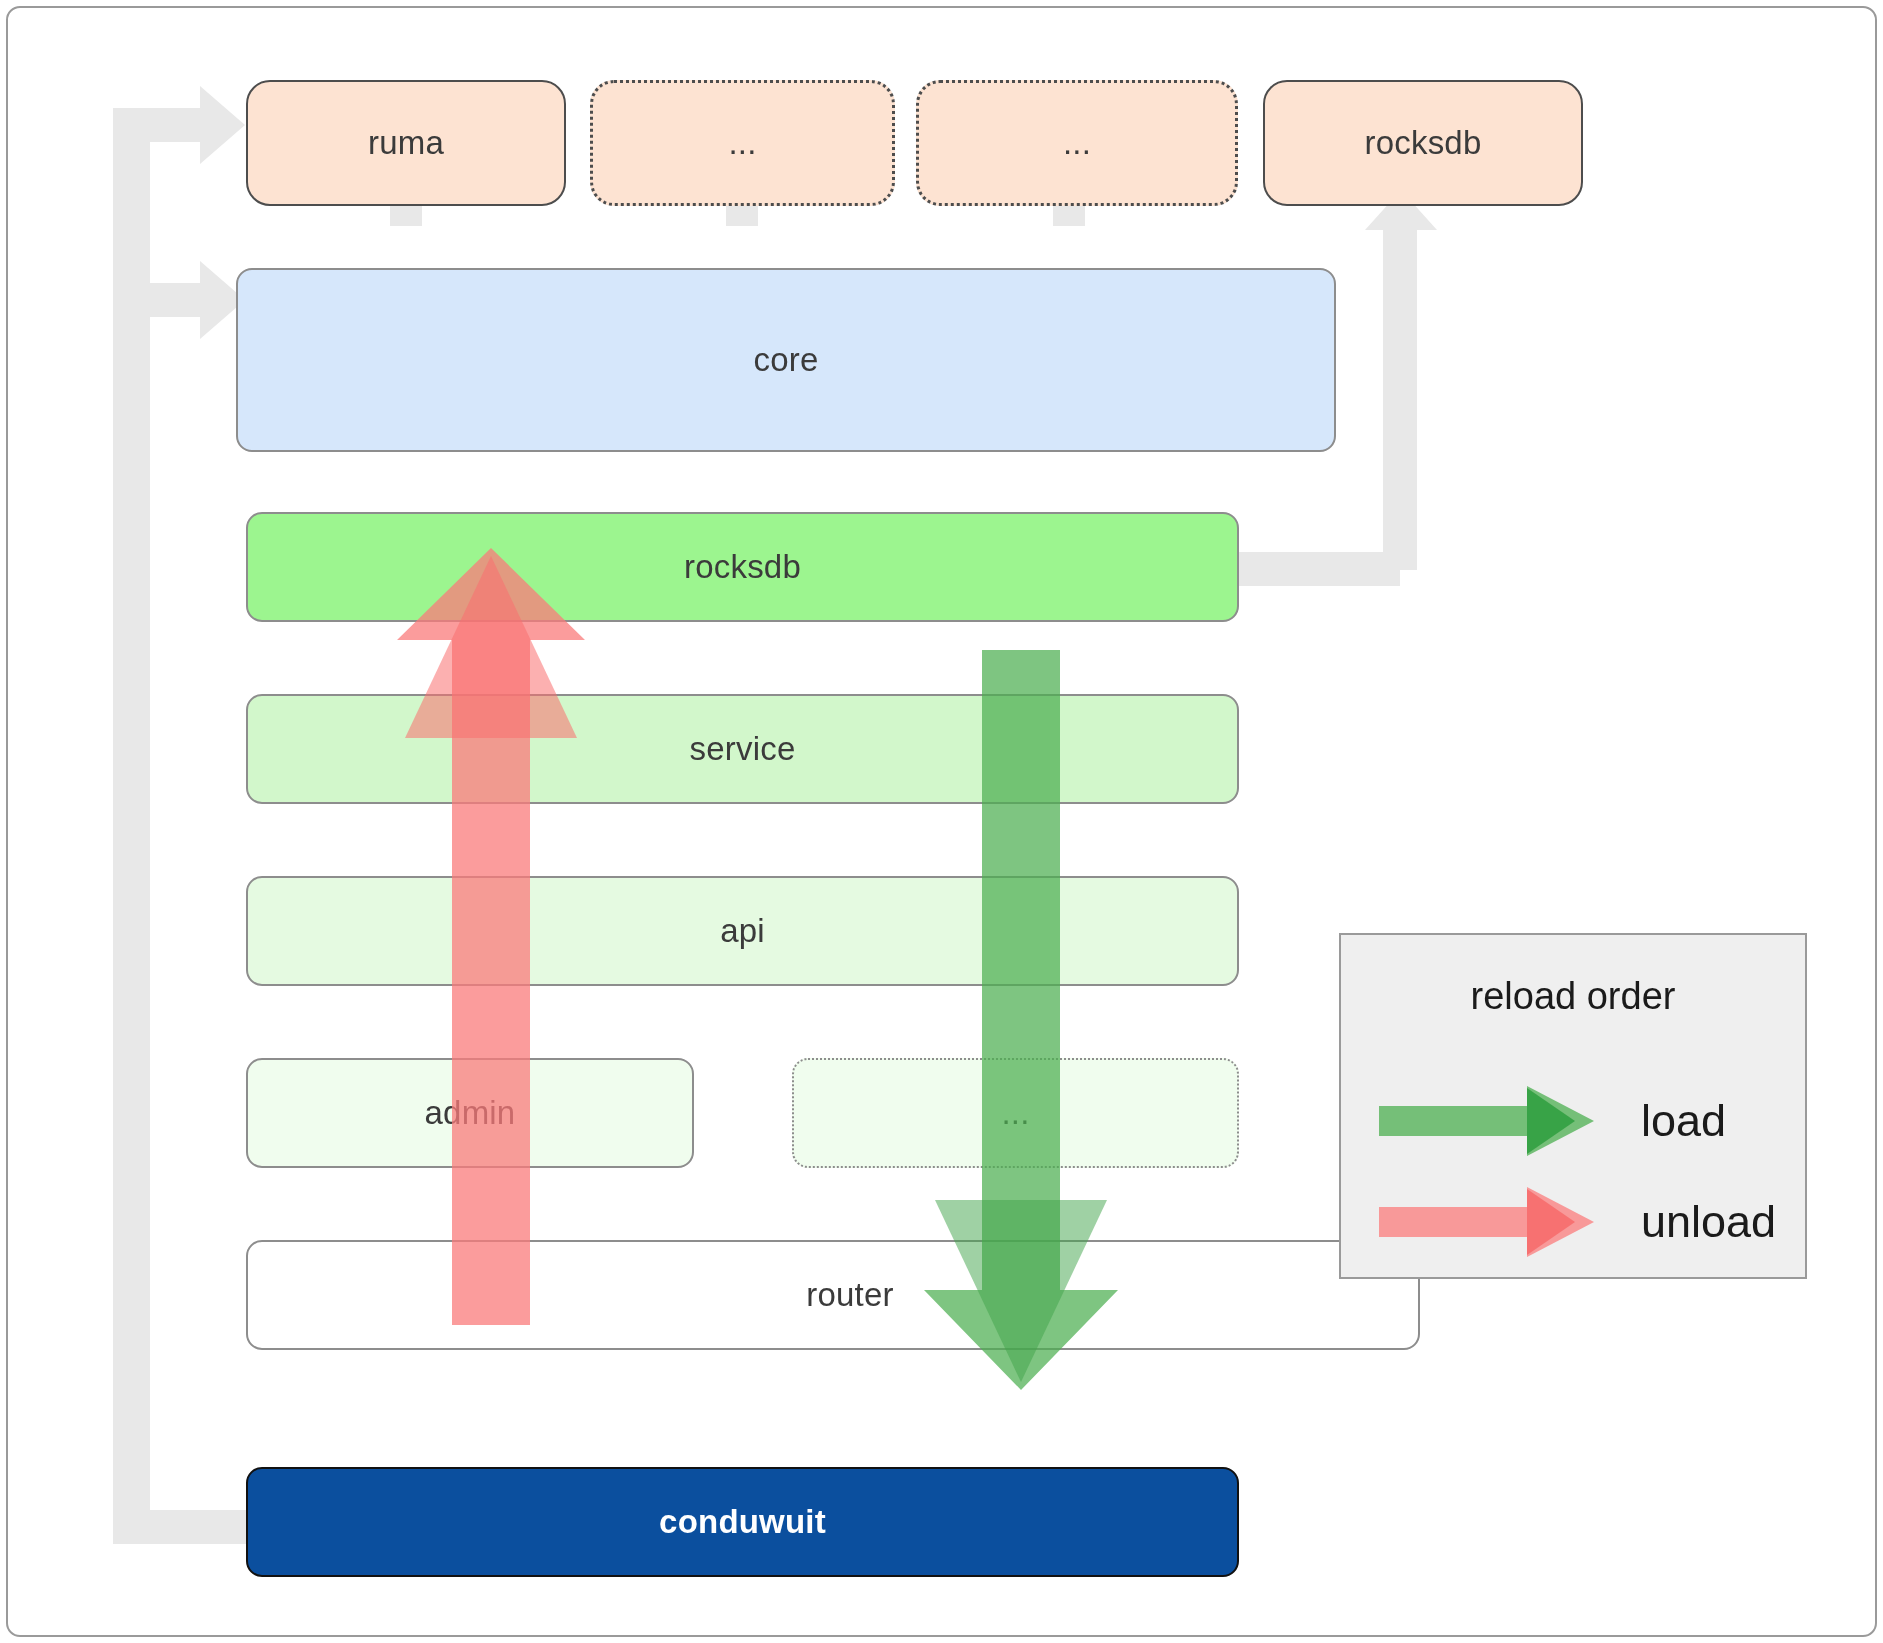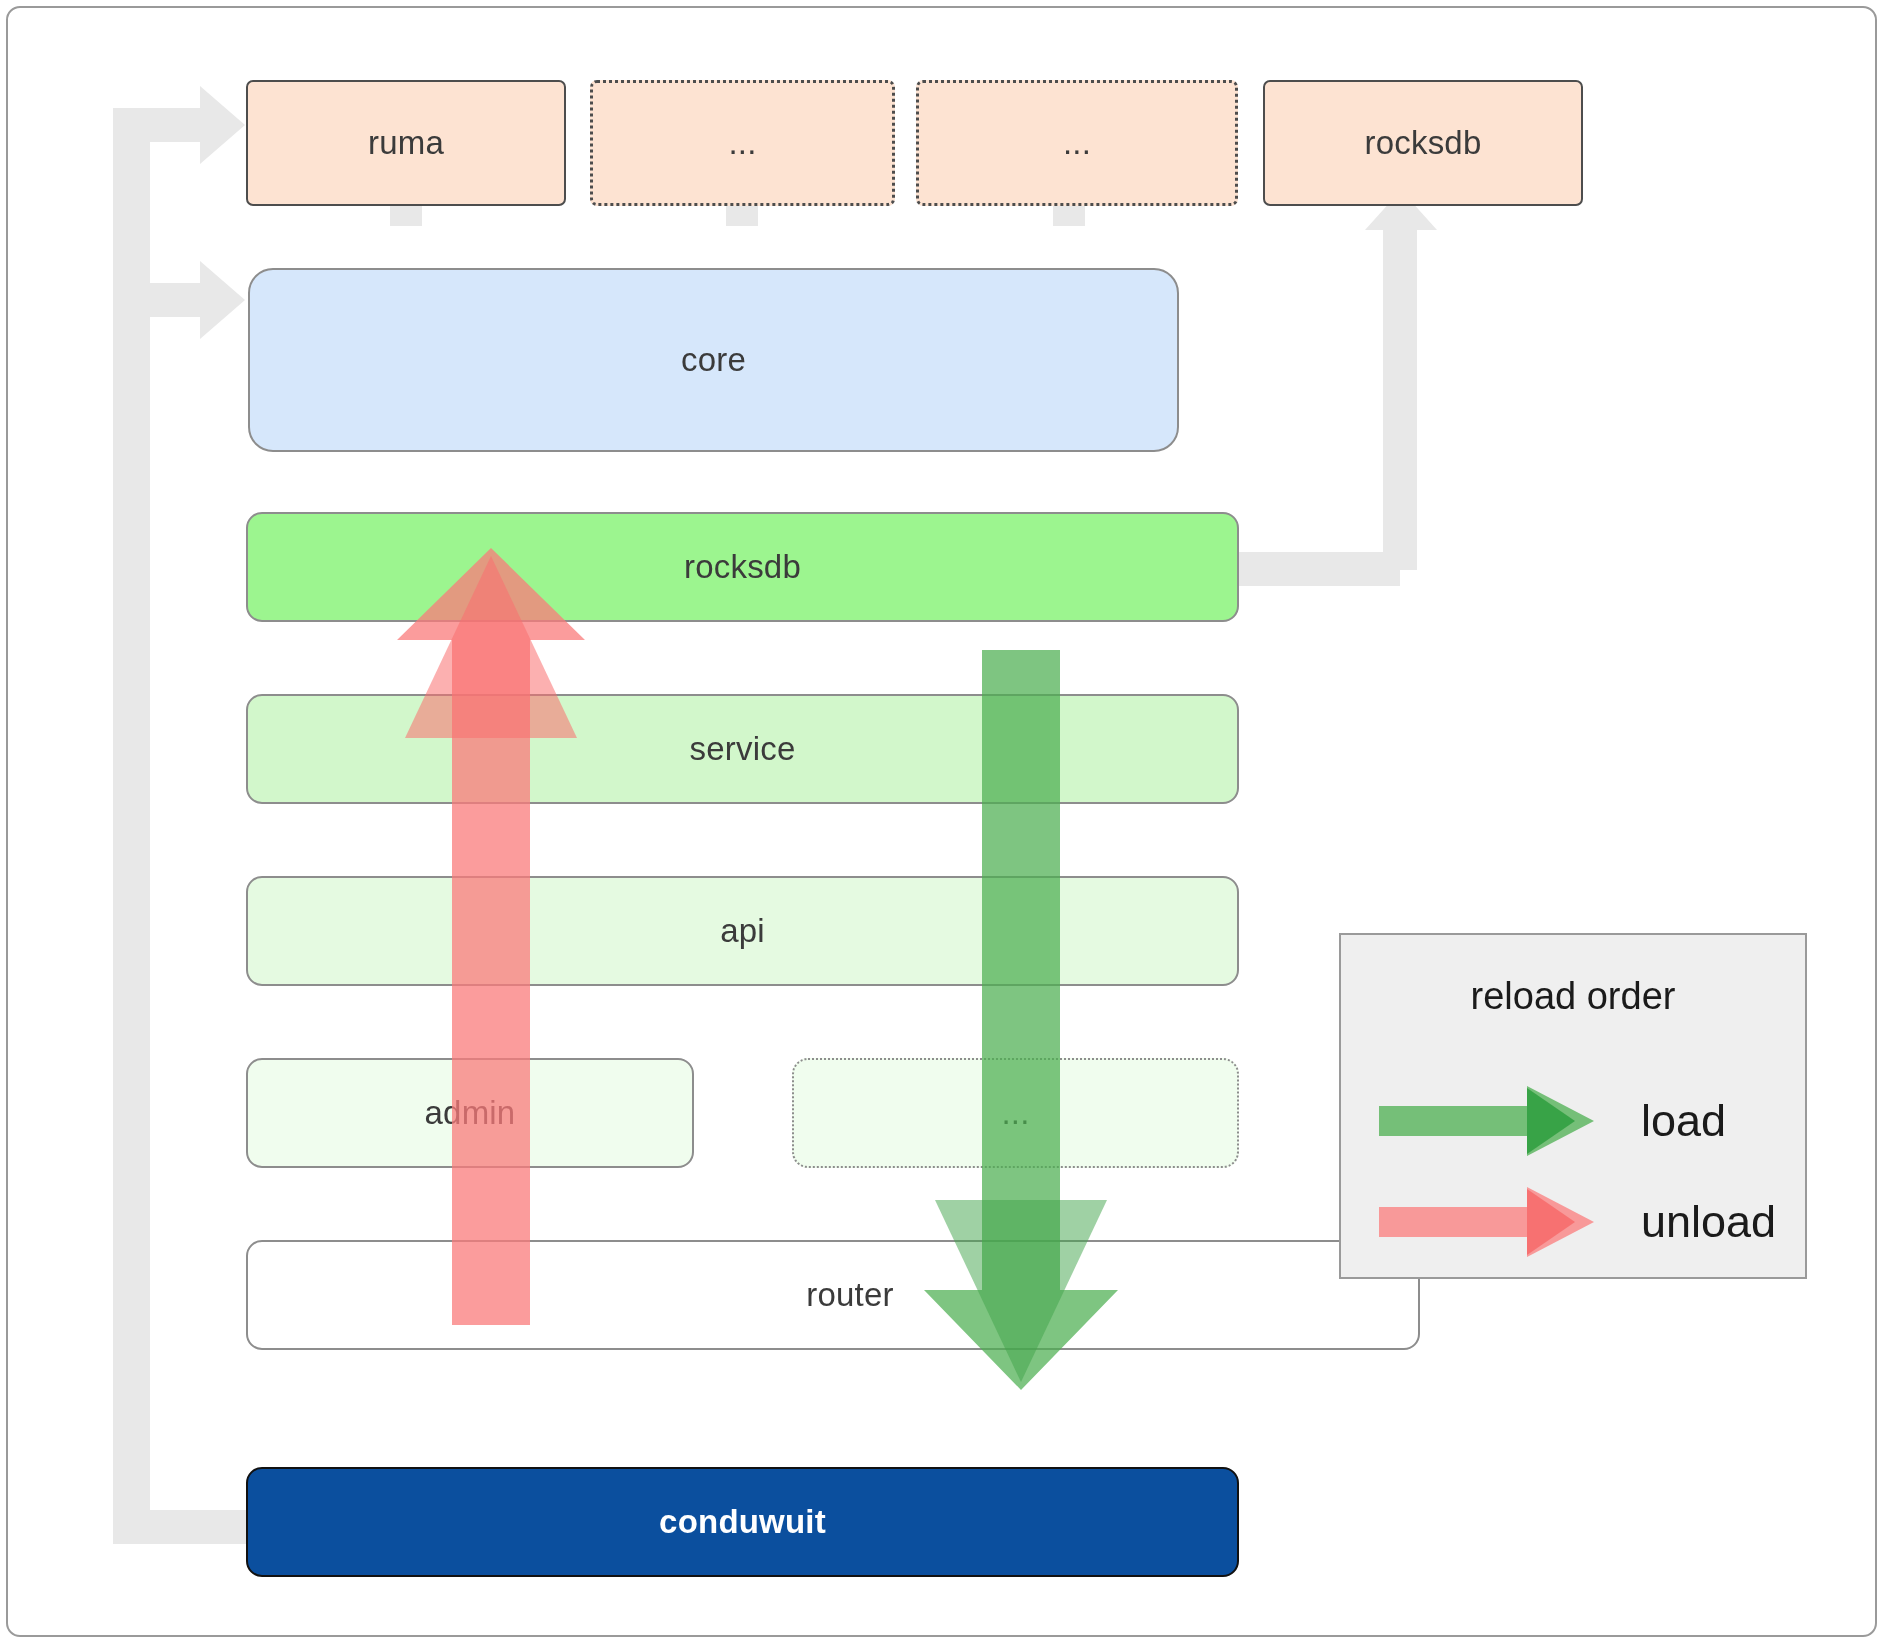--- a/index.html
+++ b/index.html
@@ -24,21 +24,21 @@
     display:flex;align-items:center;justify-content:center;
     border-radius:14px;
     font-size:33px;
     color:#3b3b3b;
     letter-spacing:.2px;
   }
   
   .dep{
     background:#fde3d2;
     border:2px solid #4d4d4d;
-    border-radius:7px;
+    border-radius:24px;
   }
   .dep.dotted{
     border:3px dotted #4d4d4d;
   }
   
   .core{
     background:#d6e7fb;
     border:2px solid #8d8d8d;
     border-radius:16px;
   }
@@ -110,21 +110,21 @@
   <div class="node dep dotted" style="left:590px;top:80px;width:305px;height:126px;">
     <span>...</span>
   </div>
   <div class="node dep dotted" style="left:916px;top:80px;width:322px;height:126px;">
     <span>...</span>
   </div>
   <div class="node dep" style="left:1263px;top:80px;width:320px;height:126px;">
     <span>rocksdb</span>
   </div>
 
-  <div class="node core" style="left:248px;top:268px;width:931px;height:184px;border-radius:25px;">
+  <div class="node core" style="left:236px;top:268px;width:1100px;height:184px;">
     <span>core</span>
   </div>
 
   <div class="node crate" style="left:246px;top:512px;width:993px;height:110px;background:#9cf58f;">
     <span>rocksdb</span>
   </div>
 
   <div class="node crate" style="left:246px;top:876px;width:993px;height:110px;background:#e5fae1;">
     <span>api</span>
   </div>

